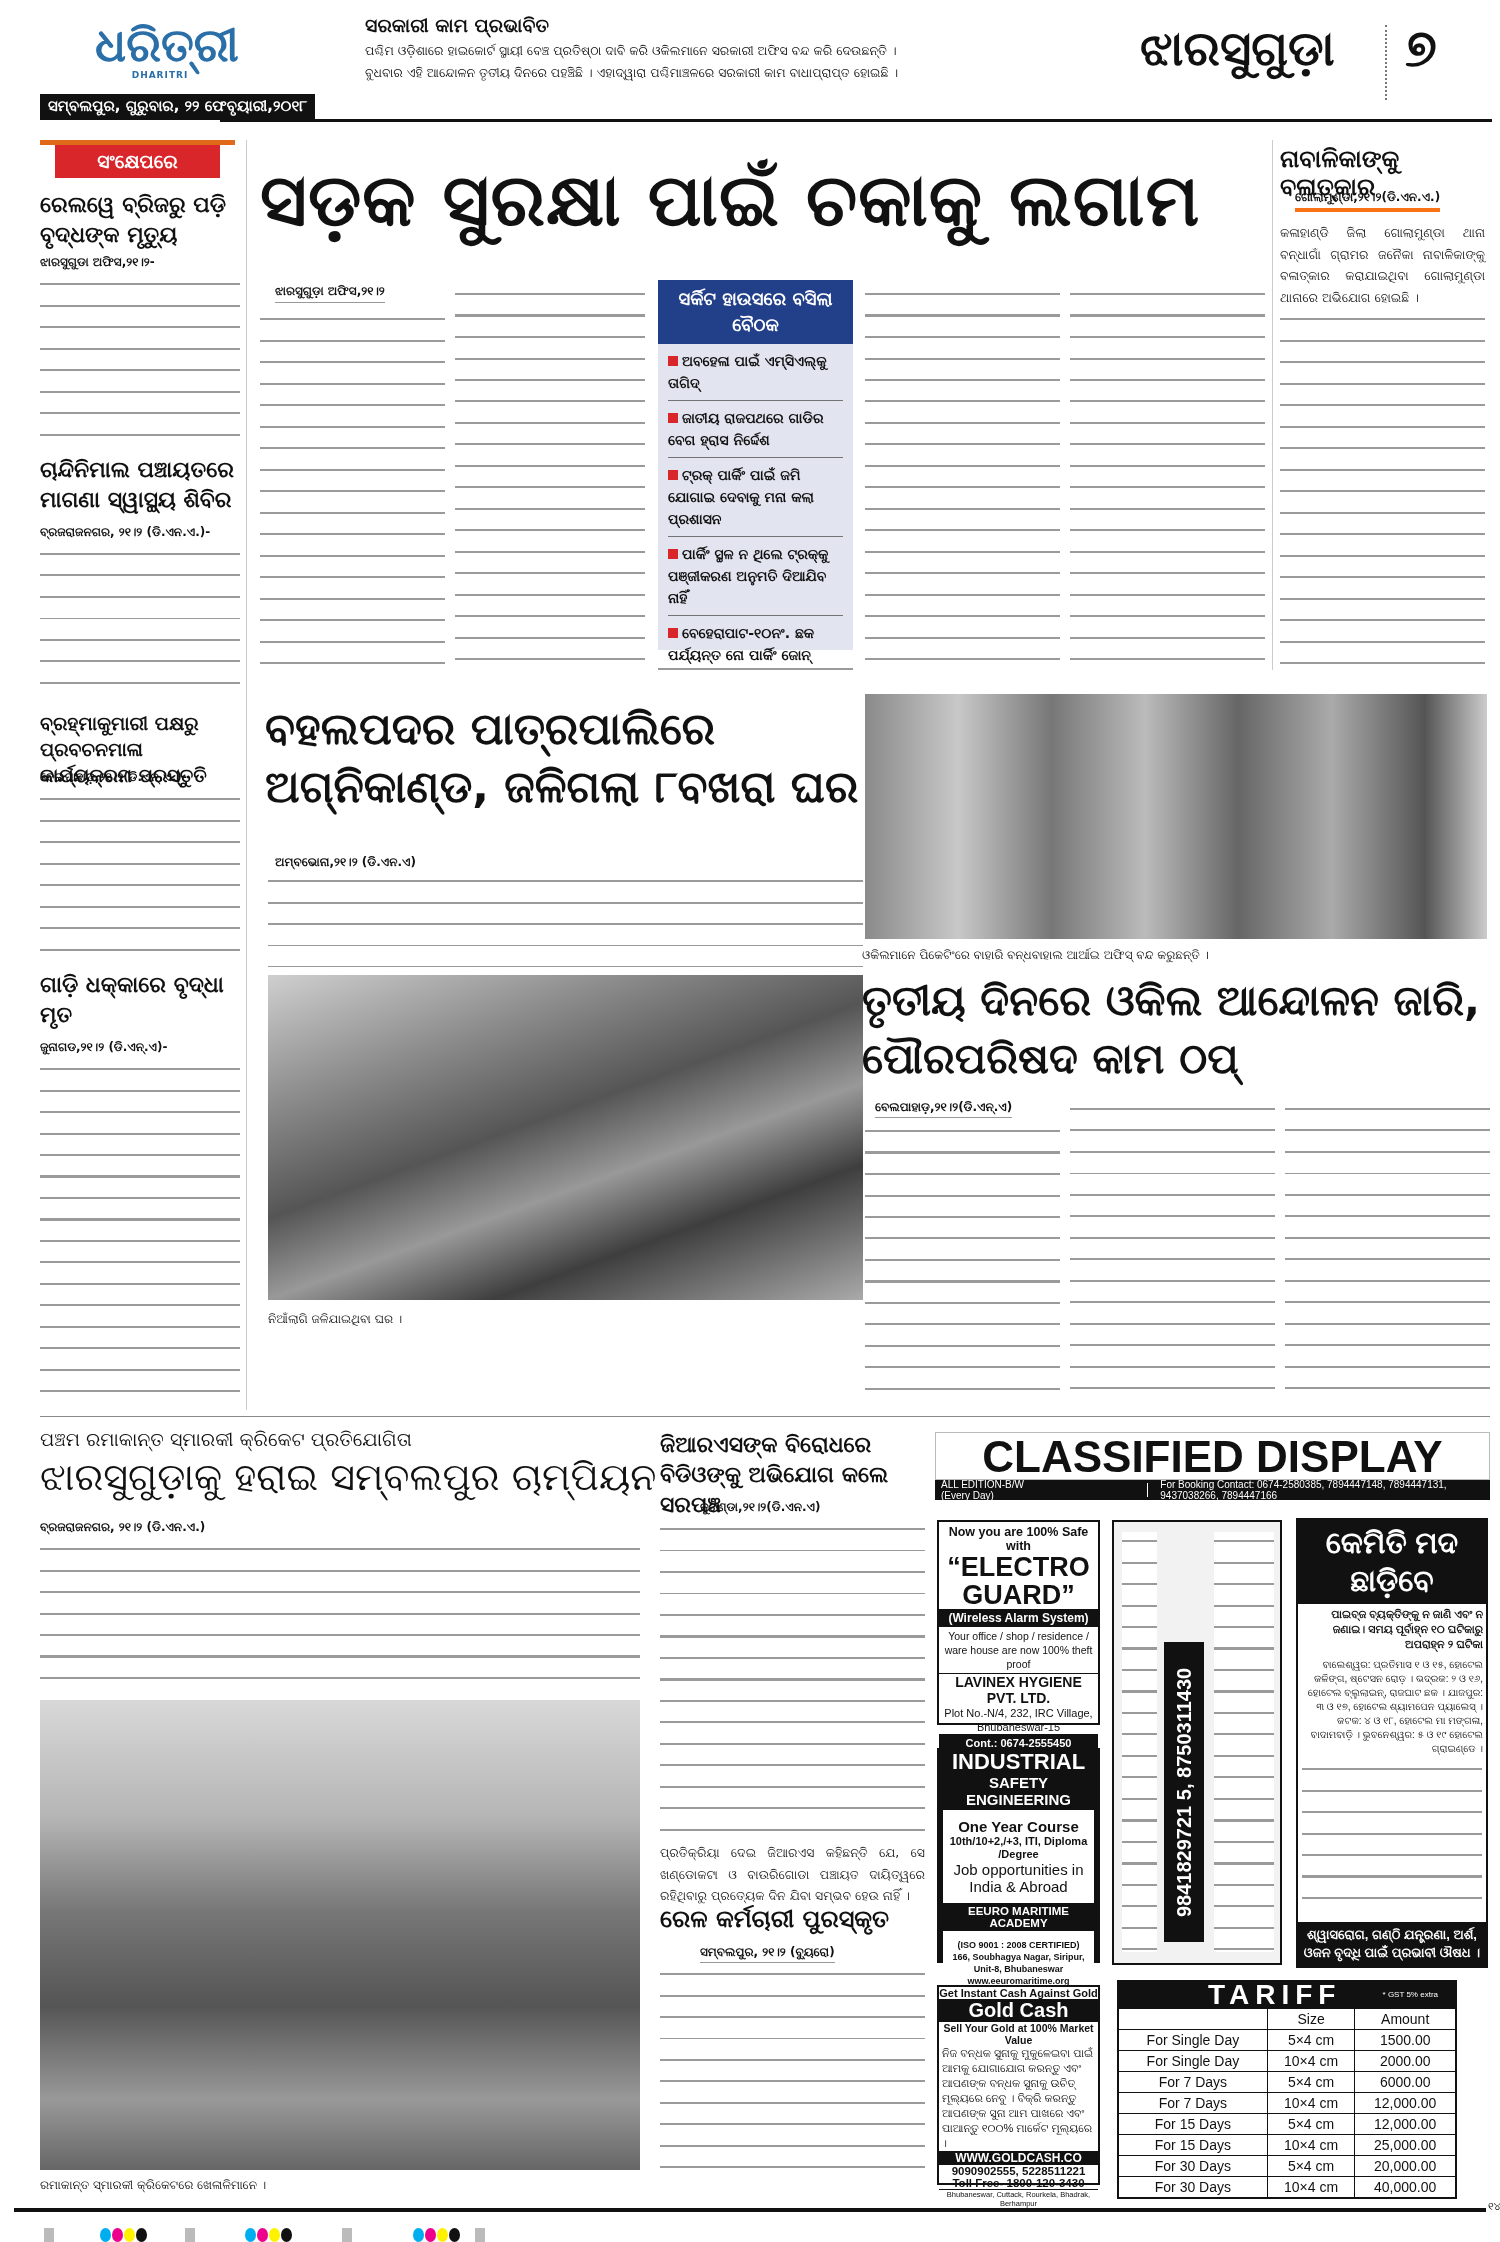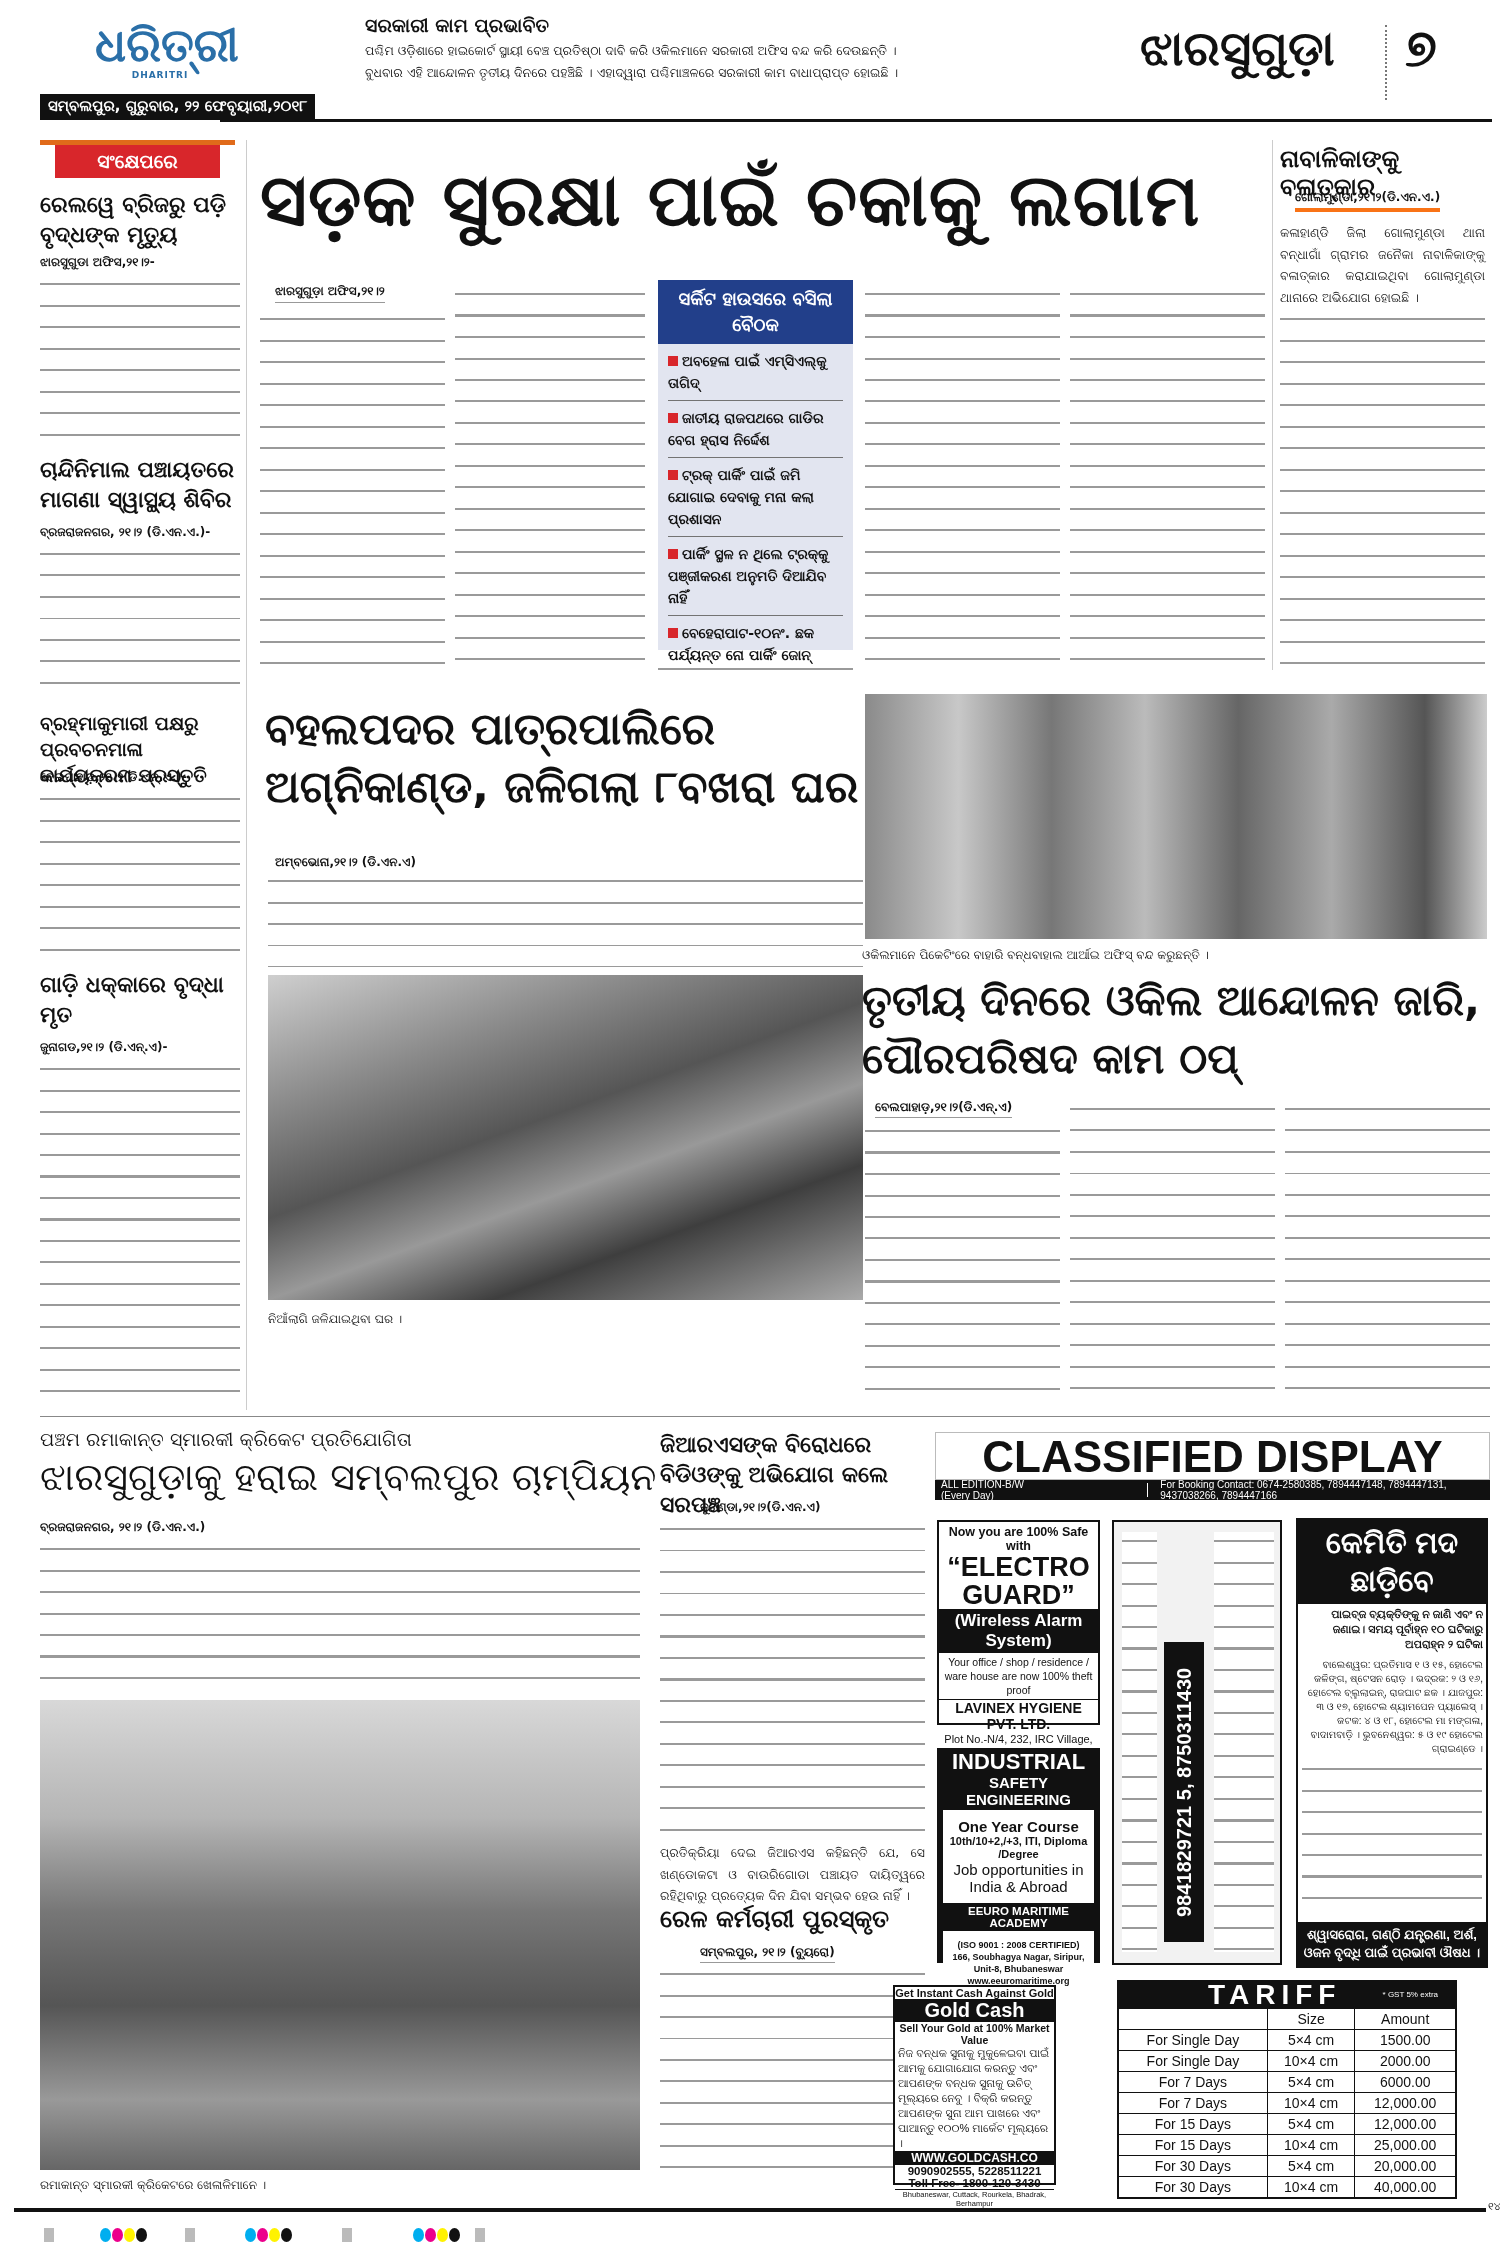--- a/index.html
+++ b/index.html
@@ -76,38 +76,38 @@
   #cls-title { border: 1px solid #bbb; height: 48px; font-family: "Liberation Sans", sans-serif; font-size: 44px; font-weight: bold; text-align: center; line-height: 48px; letter-spacing: 0px; }
   #cls-bar { background: #111; color: #fff; height: 20px; font-family: "Liberation Sans", sans-serif; font-size: 10px; display: flex; align-items: center; }
   #cls-bar span { padding: 0 6px; }
   #cls-bar .sep { width: 1px; height: 14px; background: #fff; margin: 0 6px 0 90px; padding: 0; }
 
   .ad { position: absolute; border: 2px solid #111; font-family: "Liberation Sans", sans-serif; text-align: center; background: #fff; }
   .ad .blk { background: #111; color: #fff; }
   #ad-electro { left: 937px; top: 1520px; width: 163px; height: 205px; }
   #ad-electro .l1 { font-size: 12.5px; font-weight: bold; padding-top: 3px; }
   #ad-electro .l2 { font-size: 27px; font-weight: 900; line-height: 28px; }
-  #ad-electro .l3 { font-size: 17px; font-weight: bold; padding: 2px 0; }
+  #ad-electro .l3 { font-size: 12px; font-weight: bold; padding: 2px 0; }
   #ad-electro .l4 { font-size: 10.5px; line-height: 14px; padding: 2px; border-bottom: 1px solid #111; }
   #ad-electro .l5 { font-size: 14px; font-weight: bold; }
   #ad-electro .l6 { font-size: 11px; line-height: 14px; }
   #ad-electro .l7 { font-size: 11px; font-weight: bold; line-height: 14px; padding: 2px 0; }
 
   #ad-industrial { left: 937px; top: 1748px; width: 163px; height: 215px; background: #111; }
   #ad-industrial .l1 { color: #fff; font-size: 22px; font-weight: 900; line-height: 24px; }
   #ad-industrial .l2 { color: #fff; font-size: 15px; font-weight: bold; }
   #ad-industrial .wbox { background: #fff; margin: 2px 4px; padding: 8px 0; }
   #ad-industrial .w1 { font-size: 15px; font-weight: bold; }
   #ad-industrial .w2 { font-size: 11px; font-weight: bold; line-height: 13px; }
   #ad-industrial .w3 { font-size: 15px; line-height: 17px; }
   #ad-industrial .l3 { color: #fff; font-size: 11.5px; font-weight: bold; }
   #ad-industrial .w4 { font-size: 9px; font-weight: bold; line-height: 12px; }
   #ad-industrial .l4 { color: #fff; font-size: 11px; font-weight: bold; }
 
-  #ad-gold { left: 893px; top: 1985px; width: 163px; height: 200px; }
+  #ad-gold { left: 937px; top: 1985px; width: 163px; height: 200px; }
   #ad-gold .l1 { font-size: 11px; font-weight: bold; }
   #ad-gold .l2 { font-size: 20px; font-weight: 900; }
   #ad-gold .l3 { font-size: 10.5px; font-weight: bold; }
   #ad-gold .l4 { font-size: 11px; line-height: 15px; text-align: left; padding: 0 3px; }
   #ad-gold .l5 { font-size: 12px; font-weight: bold; }
   #ad-gold .l6 { font-size: 11.5px; font-weight: bold; }
   #ad-gold .l7 { font-size: 7.5px; border-top: 1px solid #111; }
 
   #ad-vertical { left: 1112px; top: 1520px; width: 170px; height: 445px; background: #f2f2f2; }
   #ad-vertical .phone { position: absolute; left: 50px; top: 120px; width: 40px; height: 300px; background: #111; color: #fff; writing-mode: vertical-rl; transform: rotate(180deg); font-size: 20px; font-weight: bold; text-align: center; line-height: 40px; }

